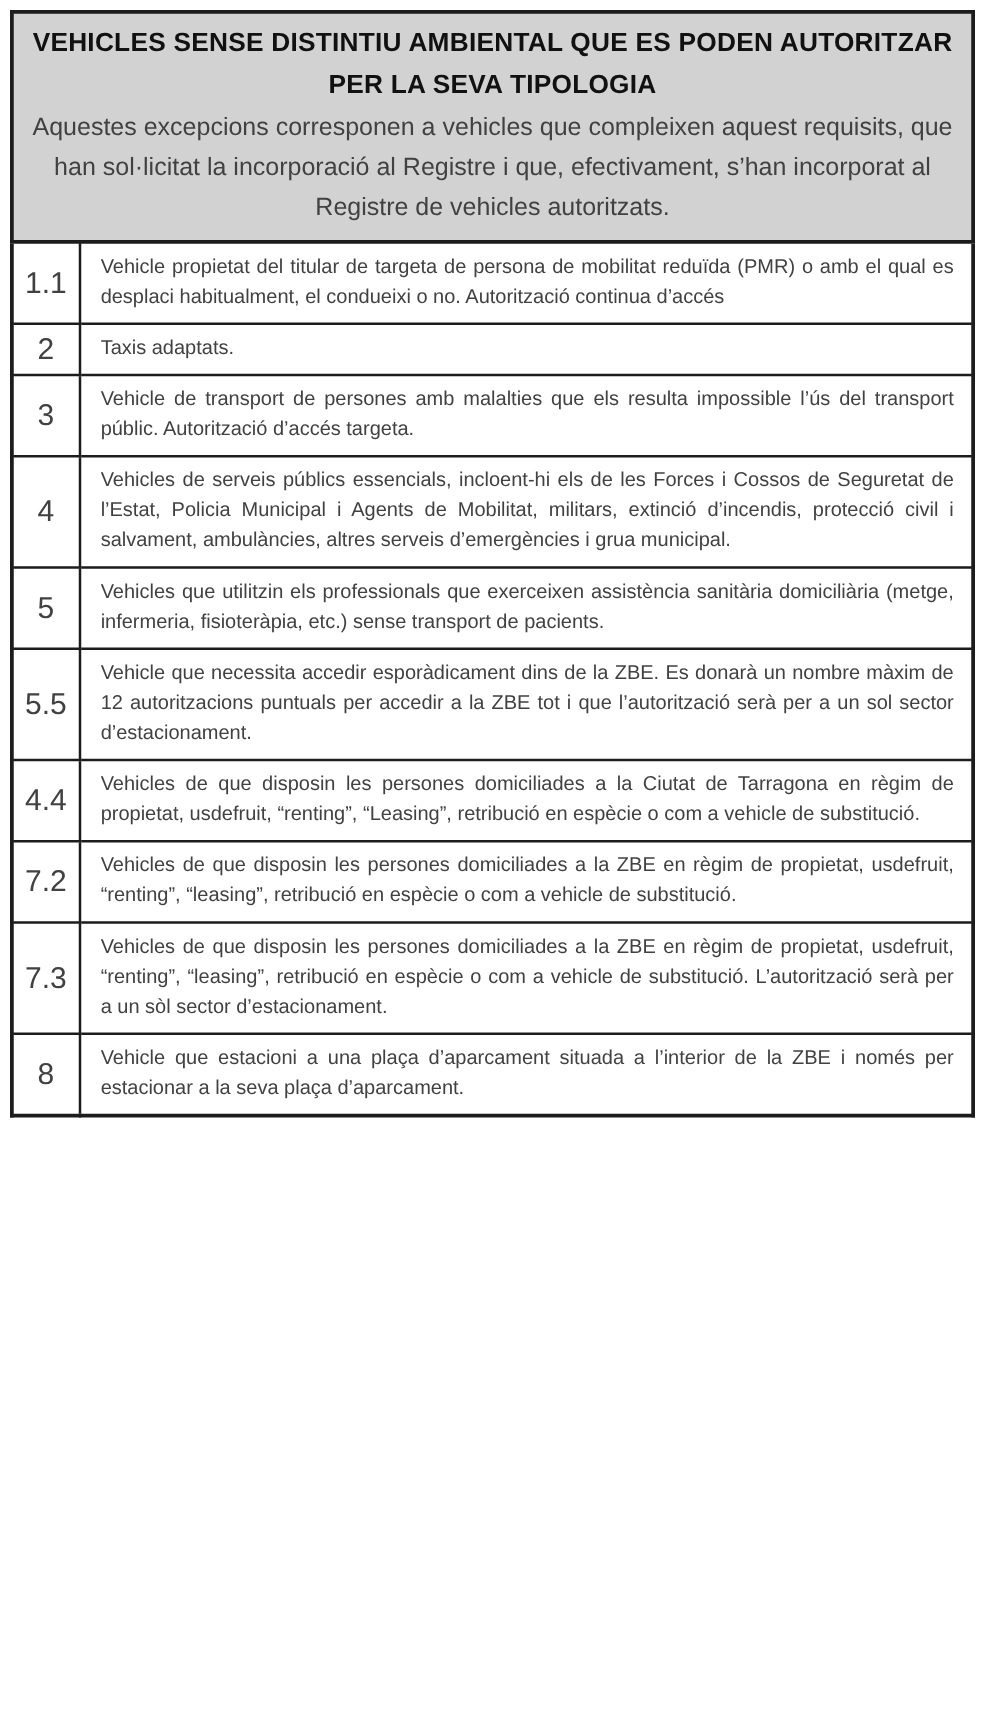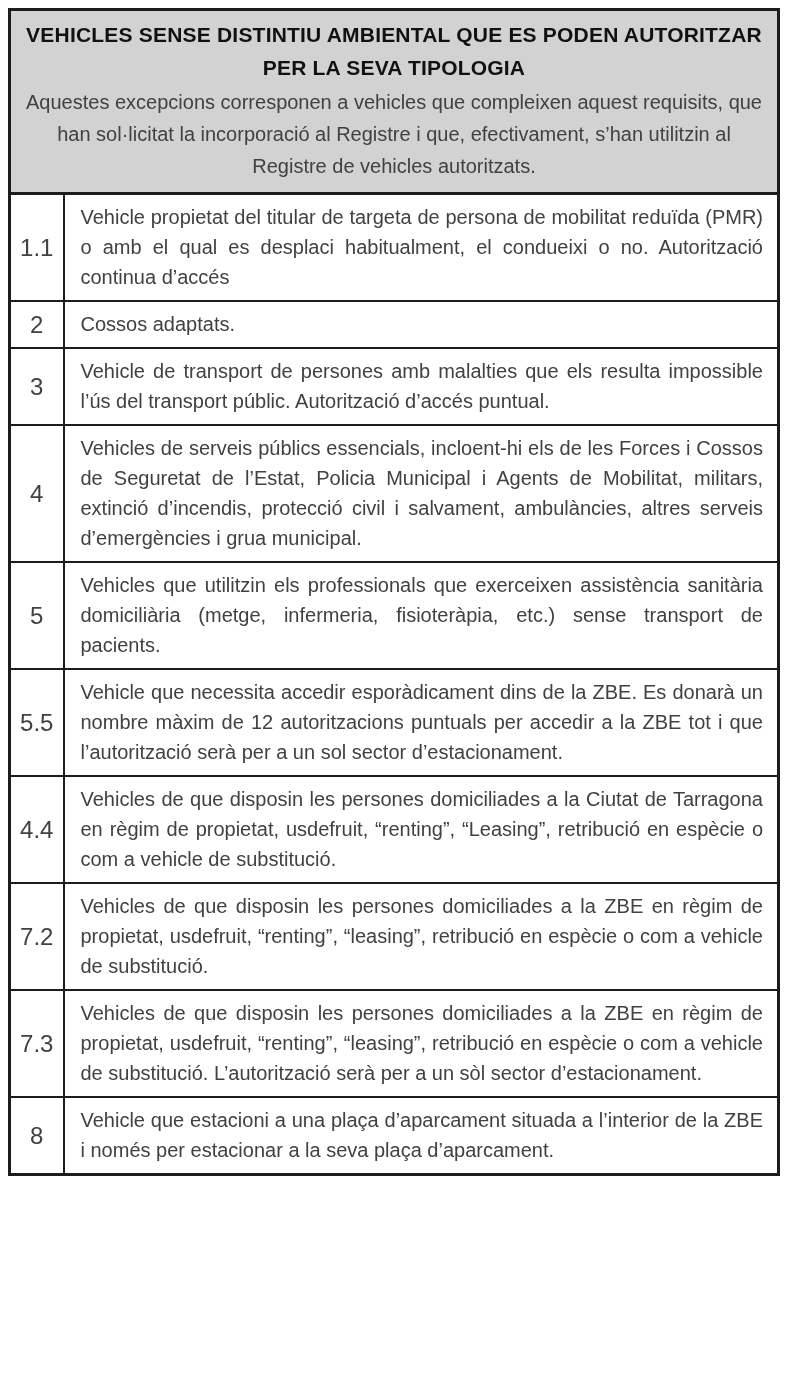--- a/index.html
+++ b/index.html
@@ -47,51 +47,51 @@
     margin-top:2px;
   }
   td.num{
     width:54px;
     text-align:center;
     font-size:24px;
     padding:4px 2px;
     color:var(--text-color);
   }
   td.desc{
-    font-size:20px;
+    font-size:16px;
     line-height:1.5;
     padding:7px 14px 8px 16px;
     text-align:justify;
     color:var(--text-color);
   }
 </style>
 </head>
 <body>
 
 <table class="doc-table">
   <thead>
     <tr>
       <th class="header-cell" colspan="2">
         <div class="header-title">VEHICLES SENSE DISTINTIU AMBIENTAL QUE ES PODEN AUTORITZAR PER LA SEVA TIPOLOGIA</div>
-        <div class="header-subtitle">Aquestes excepcions corresponen a vehicles que compleixen aquest requisits, que han sol·licitat la incorporació al Registre i que, efectivament, s’han utilitzin al Registre de vehicles autoritzats.</div>
+        <div class="header-subtitle">Aquestes excepcions corresponen a vehicles que compleixen aquest requisits, que han sol·licitat la incorporació al Registre i que, efectivament, s’han incorporat al Registre de vehicles autoritzats.</div>
       </th>
     </tr>
   </thead>
   <tbody>
     <tr>
       <td class="num">1.1</td>
       <td class="desc">Vehicle propietat del titular de targeta de persona de mobilitat reduïda (PMR) o amb el qual es desplaci habitualment, el condueixi o no. Autorització continua d’accés</td>
     </tr>
     <tr>
       <td class="num">2</td>
-      <td class="desc">Cossos adaptats.</td>
+      <td class="desc">Taxis adaptats.</td>
     </tr>
     <tr>
       <td class="num">3</td>
-      <td class="desc">Vehicle de transport de persones amb malalties que els resulta impossible l’ús del transport públic. Autorització d’accés puntual.</td>
+      <td class="desc">Vehicle de transport de persones amb malalties que els resulta impossible l’ús del transport públic. Autorització d’accés targeta.</td>
     </tr>
     <tr>
       <td class="num">4</td>
       <td class="desc">Vehicles de serveis públics essencials, incloent-hi els de les Forces i Cossos de Seguretat de l’Estat, Policia Municipal i Agents de Mobilitat, militars, extinció d’incendis, protecció civil i salvament, ambulàncies, altres serveis d’emergències i grua municipal.</td>
     </tr>
     <tr>
       <td class="num">5</td>
       <td class="desc">Vehicles que utilitzin els professionals que exerceixen assistència sanitària domiciliària (metge, infermeria, fisioteràpia, etc.) sense transport de pacients.</td>
     </tr>
     <tr>

